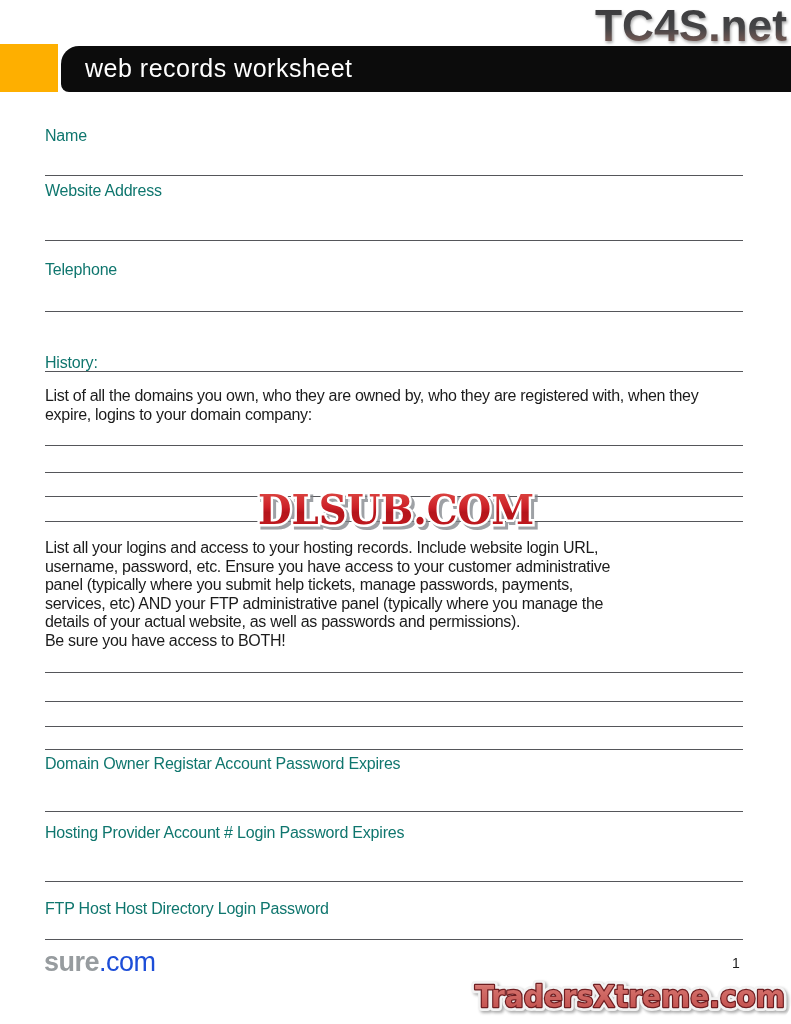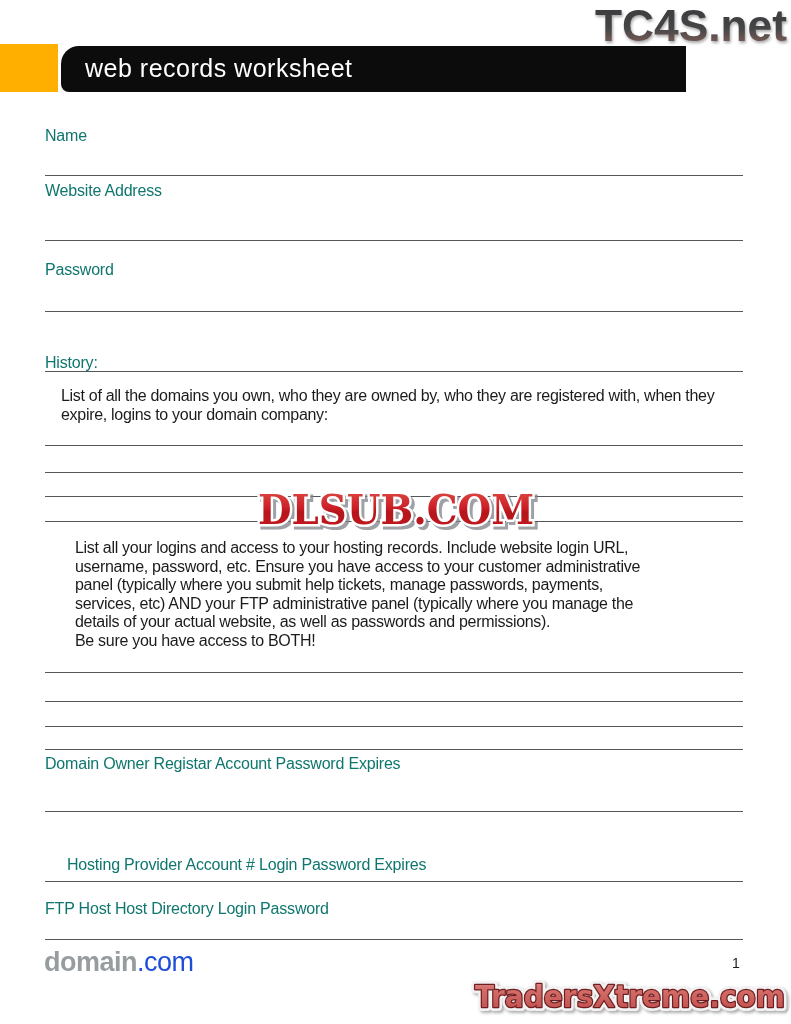--- a/index.html
+++ b/index.html
@@ -10,41 +10,41 @@
     font-family:"Liberation Sans",sans-serif;
     overflow:hidden;
     border-radius:23px;
   }
   
   .accent-block{
     position:absolute;left:0;top:44px;width:58px;height:48px;
     background:#feaf00;
   }
   .header-bar{
-    position:absolute;left:61px;top:46px;width:625px;height:46px;
+    position:absolute;left:61px;top:46px;width:730px;height:46px;
     background:#0c0c0c;
     border-radius:18px 0 0 8px;
     display:flex;align-items:center;
   }
   .header-title{
     color:#ffffff;font-size:25px;font-weight:400;
     letter-spacing:0.5px;padding-left:24px;padding-bottom:2px;
   }
   
   .wm-top{position:absolute;top:1px;right:1px;filter:drop-shadow(1px 2px 1.5px rgba(0,0,0,0.35));}
   .wm-mid{position:absolute;left:246px;top:483px;filter:drop-shadow(3px 3px 0.5px rgba(125,130,135,0.75));}
   .wm-bottom{position:absolute;right:0px;top:974px;}
   
   .label{
     position:absolute;left:45px;
     font-size:16px;color:#0f766e;letter-spacing:-0.2px;
     white-space:pre;
   }
   .para{
-    position:absolute;left:61px;
+    position:absolute;left:45px;
     font-size:16px;color:#1b1b1b;letter-spacing:-0.3px;
     line-height:18.5px;white-space:pre;
   }
   .rule{
     position:absolute;left:45px;width:698px;height:0;
     border-top:1.5px solid #55565a;
   }
   
   .logo{
     position:absolute;left:44px;top:947px;
@@ -73,26 +73,26 @@
     <text x="99" y="40" text-anchor="middle" font-family="'Liberation Sans',sans-serif" font-weight="bold" font-size="44" textLength="192" lengthAdjust="spacingAndGlyphs" fill="url(#gTop)">TC4S.net</text>
   </svg>
 
   <div class="accent-block"></div>
   <div class="header-bar">
     <div class="header-title">web records worksheet</div>
   </div>
 
   <div class="label" style="top:127px;">Name</div>
   <div class="label" style="top:182px;">Website Address</div>
-  <div class="label" style="top:261px;">Password</div>
+  <div class="label" style="top:261px;">Telephone</div>
   <div class="label" style="top:329px;margin-top:25px;">History:</div>
 
   <div class="para" style="top:387px;">List of all the domains you own, who they are owned by, who they are registered with, when they
 expire, logins to your domain company:</div>
-  <div class="para" style="top:539px;margin-left:14px;">List all your logins and access to your hosting records. Include website login URL,
+  <div class="para" style="top:539px;">List all your logins and access to your hosting records. Include website login URL,
 username, password, etc. Ensure you have access to your customer administrative
 panel (typically where you submit help tickets, manage passwords, payments,
 services, etc) AND your FTP administrative panel (typically where you manage the
 details of your actual website, as well as passwords and permissions).
 Be sure you have access to BOTH!</div>
 
   <div class="rule" style="top:175px;"></div>
   <div class="rule" style="top:240px;"></div>
   <div class="rule" style="top:311px;"></div>
   <div class="rule" style="top:371px;"></div>
@@ -114,25 +114,25 @@
         <stop offset="0%" stop-color="#e2524a"></stop>
         <stop offset="45%" stop-color="#cc2027"></stop>
         <stop offset="55%" stop-color="#b5151b"></stop>
         <stop offset="100%" stop-color="#c61b20"></stop>
       </linearGradient>
     </defs>
     <text x="150" y="41" text-anchor="middle" font-family="'DejaVu Serif',serif" font-weight="bold" font-size="41" textLength="276" lengthAdjust="spacingAndGlyphs" fill="url(#gMid)" stroke="#ffffff" stroke-width="5" paint-order="stroke">DLSUB.COM</text>
   </svg>
 
   <div class="label" style="top:755px;">Domain Owner Registar Account Password Expires</div>
-  <div class="label" style="top:856px;margin-left:22px;">Hosting Provider Account # Login Password Expires</div>
+  <div class="label" style="top:824px;">Hosting Provider Account # Login Password Expires</div>
   <div class="label" style="top:900px;">FTP Host Host Directory Login Password</div>
 
   <div class="logo">
-    <span class="logo-bold">domain</span><span class="logo-light">.com</span>
+    <span class="logo-bold">sure</span><span class="logo-light">.com</span>
   </div>
   <div class="page-number">1</div>
 
   <svg class="wm-bottom" width="322" height="46" viewBox="0 0 322 46">
     <defs>
       <linearGradient id="gBot" x1="0" y1="0" x2="0" y2="1">
         <stop offset="0%" stop-color="#e09a93"></stop>
         <stop offset="25%" stop-color="#d4716c"></stop>
         <stop offset="100%" stop-color="#c04a48"></stop>
       </linearGradient>

